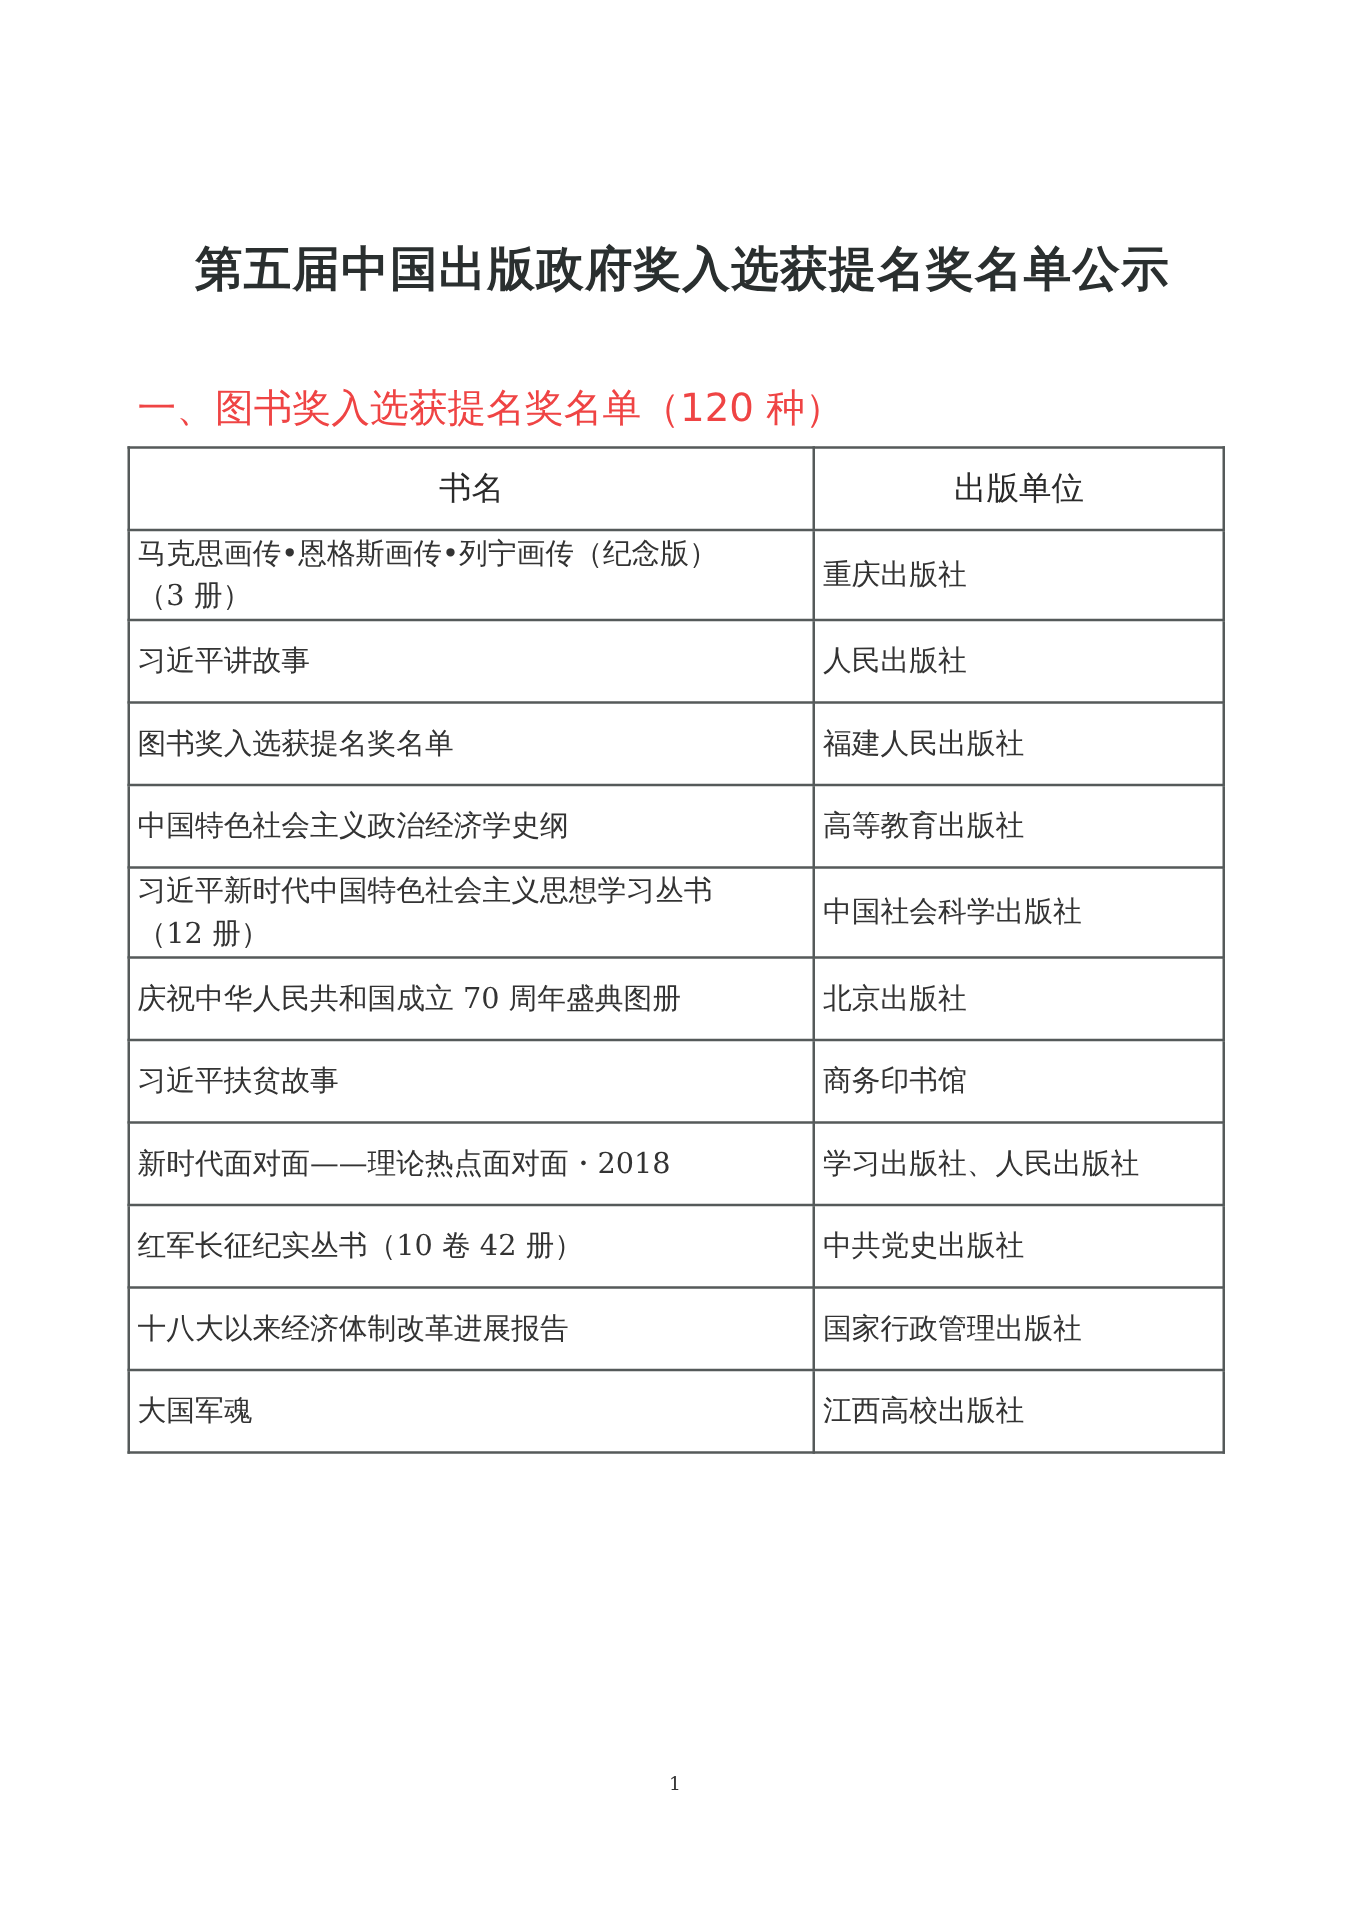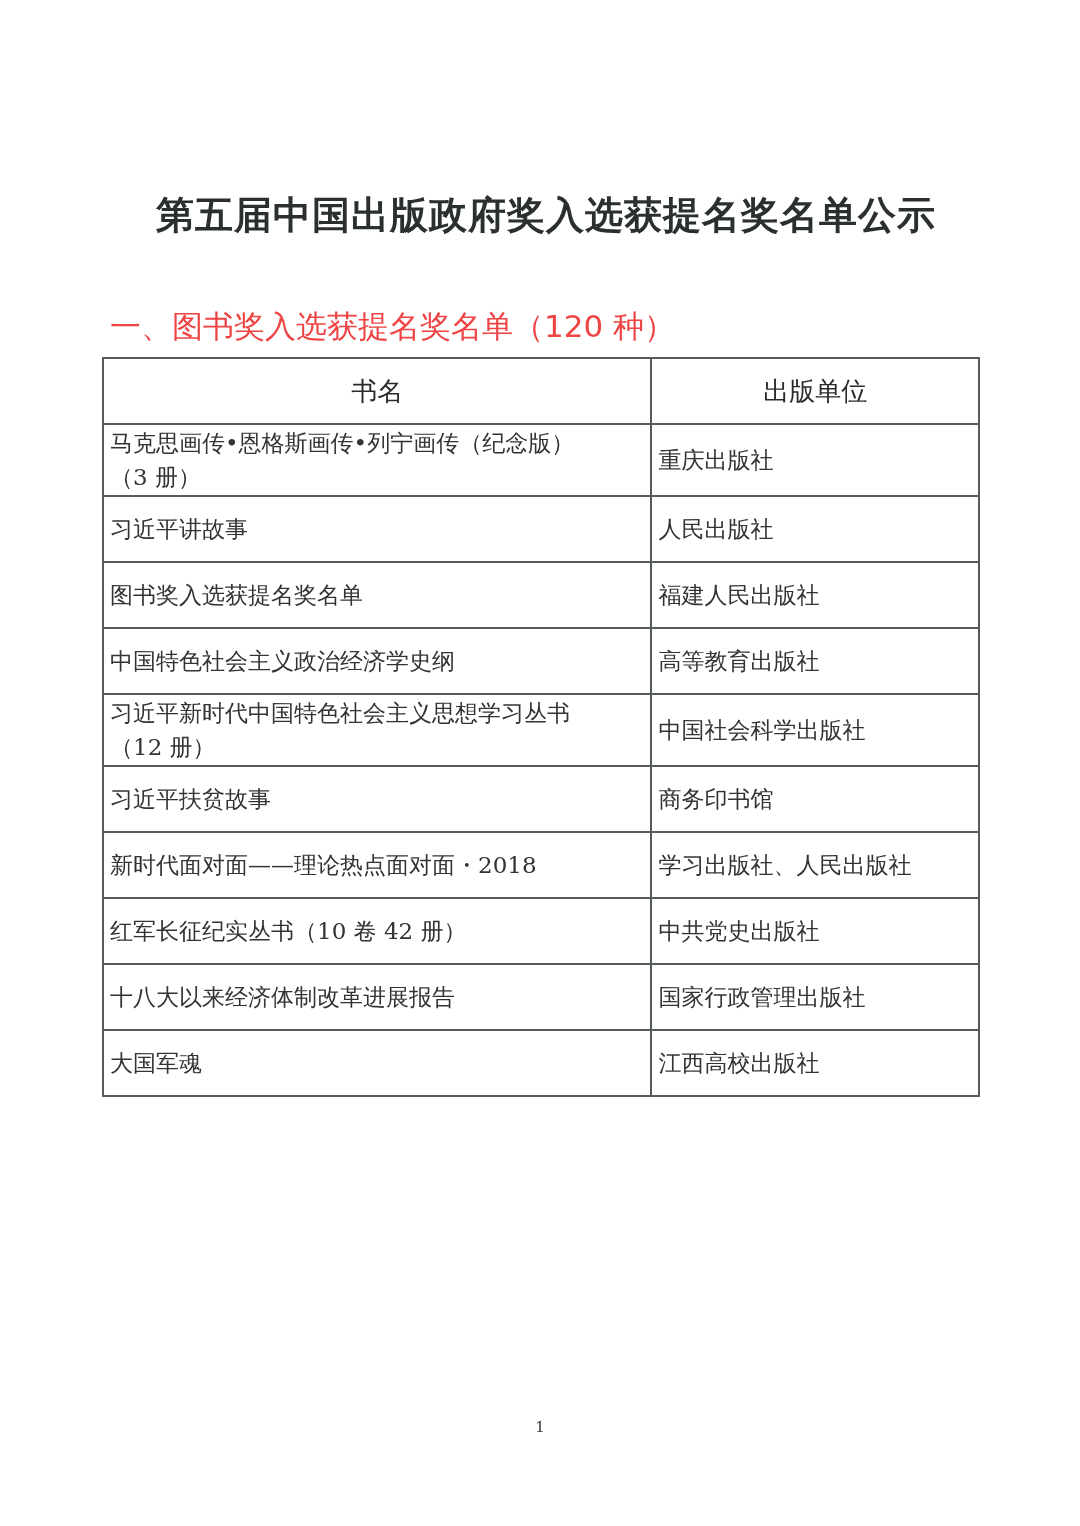--- a/index.html
+++ b/index.html
@@ -65,20 +65,24 @@
   </tr>
   <tr class="r68">
     <td class="c1">中国特色社会主义政治经济学史纲</td>
     <td class="c2">高等教育出版社</td>
   </tr>
   <tr class="r74">
     <td class="c1"><span>习近平新时代中国特色社会主义思想学习丛书</span><br><span>（12 册）</span></td>
     <td class="c2">中国社会科学出版社</td>
   </tr>
   <tr class="r68">
+    <td class="c1">庆祝中华人民共和国成立 70 周年盛典图册</td>
+    <td class="c2">北京出版社</td>
+  </tr>
+  <tr class="r68">
     <td class="c1">习近平扶贫故事</td>
     <td class="c2">商务印书馆</td>
   </tr>
   <tr class="r68">
     <td class="c1">新时代面对面——理论热点面对面・2018</td>
     <td class="c2">学习出版社、人民出版社</td>
   </tr>
   <tr class="r68">
     <td class="c1">红军长征纪实丛书（10 卷 42 册）</td>
     <td class="c2">中共党史出版社</td>

